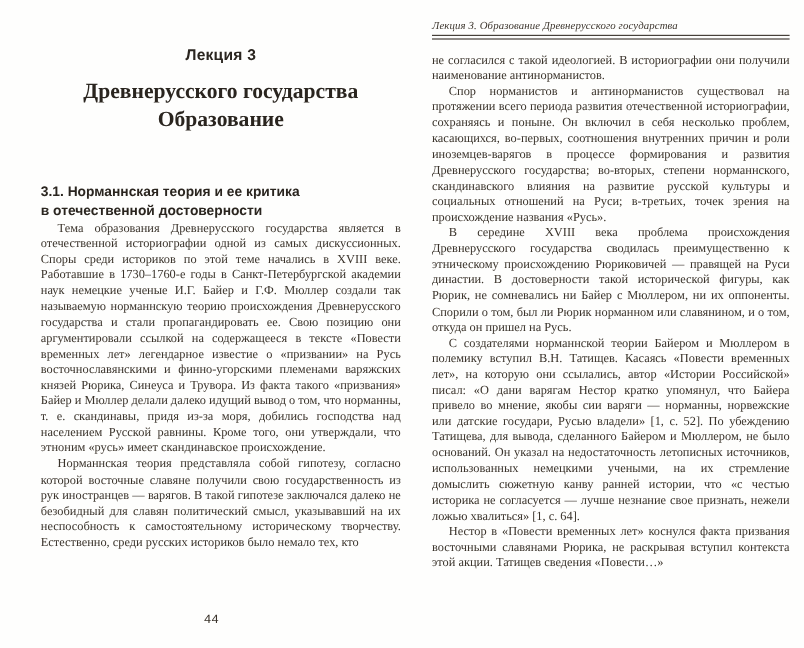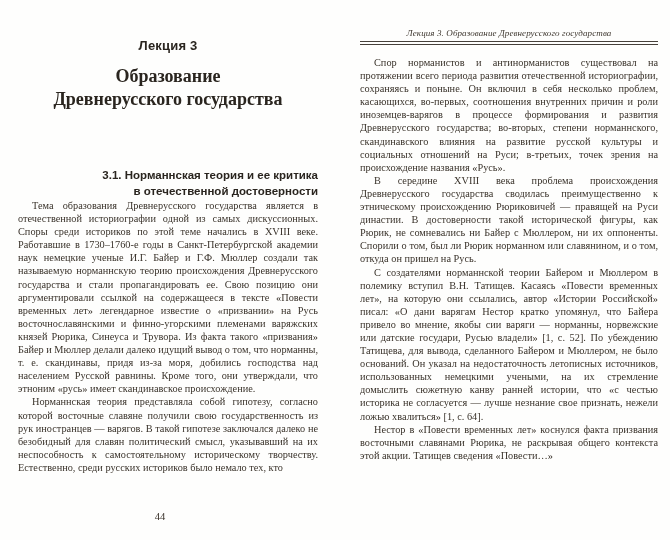--- a/index.html
+++ b/index.html
@@ -13,21 +13,21 @@
   body {
     width: 670px; height: 540px;
     background: var(--bg);
     font-family: "Liberation Serif", serif;
     color: var(--text);
     overflow: hidden;
   }
   .spread { position: relative; width: 670px; height: 540px; background: var(--bg); }
 
   .page { position: absolute; top: 0; height: 540px; }
-  .page-left  { left: 18px;  width: 300px; }
+  .page-left  { left: 34px;  width: 300px; }
   .page-right { left: 360px; width: 298px; }
 
   
   .chapter-label {
     padding-top: 38px;
     text-align: center;
     font-family: "Liberation Sans", sans-serif;
     font-weight: 700;
     font-size: 13px;
     color: var(--heading);
@@ -36,43 +36,43 @@
   .book-title {
     margin-top: 12px;
     text-align: center;
     font-family: "Liberation Serif", serif;
     font-weight: 700;
     font-size: 18px;
     line-height: 23px;
     color: var(--heading);
   }
   .section-heading {
-    margin-top: 57px;
-    text-align: right;
+    margin-top: 42px;
+    text-align: left;
     font-family: "Liberation Sans", sans-serif;
     font-weight: 700;
     font-size: 11.5px;
     line-height: 15.5px;
     color: var(--heading);
   }
   .body-text { }
   .body-text p {
     margin: 0;
     font-size: 10.3px;
     line-height: 13.1px;
     text-align: justify;
     text-indent: 14px;
     color: var(--text);
   }
   .body-text p.no-indent { text-indent: 0; }
 
   
   .running-header {
-    padding-top: 28px;
-    text-align: center;
+    padding-top: 16px;
+    text-align: left;
     font-family: "Liberation Serif", serif;
     font-style: italic;
     font-size: 9px;
     color: #3d362e;
     letter-spacing: 0.1px;
   }
   .header-rule {
     margin-top: 3px;
     height: 4px;
     border-top: 1.4px solid var(--rule);
@@ -82,55 +82,56 @@
 
   .page-number {
     position: absolute;
     top: 511px;
     left: 0;
     width: 100%;
     text-align: center;
     font-size: 10.5px;
     color: var(--text);
   }
-  .page-left  .page-number { transform: translateX(-8px); }
+  .page-left  .page-number { transform: translateX(-8px); font-family: Liberation Mono, monospace; }
   .page-right .page-number { transform: translateX(-42px); }
 </style>
 </head>
 <body>
 
 <div class="spread">
 
   <div class="page page-left">
     <div class="chapter-label">Лекция 3</div>
 
     <div class="book-title">
+      <div>Древнерусского государства</div>
       <div>Образование</div>
-      <div>Древнерусского государства</div>
     </div>
 
     <div class="section-heading">
       <div>3.1. Норманнская теория и ее критика</div>
       <div>в отечественной достоверности</div>
     </div>
 
     <div class="body-text">
       <p>Тема образования Древнерусского государства является в отечественной историографии одной из самых дискуссионных. Споры среди историков по этой теме начались в XVIII веке. Работавшие в 1730–1760-е годы в Санкт-Петербургской академии наук немецкие ученые И.Г. Байер и Г.Ф. Мюллер создали так называемую норманнскую теорию происхождения Древнерусского государства и стали пропагандировать ее. Свою позицию они аргументировали ссылкой на содержащееся в тексте «Повести временных лет» легендарное известие о «призвании» на Русь восточнославянскими и финно-угорскими племенами варяжских князей Рюрика, Синеуса и Трувора. Из факта такого «призвания» Байер и Мюллер делали далеко идущий вывод о том, что норманны, т. е. скандинавы, придя из-за моря, добились господства над населением Русской равнины. Кроме того, они утверждали, что этноним «русь» имеет скандинавское происхождение.</p>
       <p>Норманнская теория представляла собой гипотезу, согласно которой восточные славяне получили свою государственность из рук иностранцев — варягов. В такой гипотезе заключался далеко не безобидный для славян политический смысл, указывавший на их неспособность к самостоятельному историческому творчеству. Естественно, среди русских историков было немало тех, кто</p>
     </div>
 
     <div class="page-number">44</div>
   </div>
 
   <div class="page page-right">
     <div class="running-header">Лекция 3. Образование Древнерусского государства</div>
     <div class="header-rule"></div>
 
     <div class="body-text">
+      <p class="no-indent">не согласился с такой идеологией. В историографии они получили наименование антинорманистов.</p>
       <p>Спор норманистов и антинорманистов существовал на протяжении всего периода развития отечественной историографии, сохраняясь и поныне. Он включил в себя несколько проблем, касающихся, во-первых, соотношения внутренних причин и роли иноземцев-варягов в процессе формирования и развития Древнерусского государства; во-вторых, степени норманнского, скандинавского влияния на развитие русской культуры и социальных отношений на Руси; в-третьих, точек зрения на происхождение названия «Русь».</p>
       <p>В середине XVIII века проблема происхождения Древнерусского государства сводилась преимущественно к этническому происхождению Рюриковичей — правящей на Руси династии. В достоверности такой исторической фигуры, как Рюрик, не сомневались ни Байер с Мюллером, ни их оппоненты. Спорили о том, был ли Рюрик норманном или славянином, и о том, откуда он пришел на Русь.</p>
       <p>С создателями норманнской теории Байером и Мюллером в полемику вступил В.Н. Татищев. Касаясь «Повести временных лет», на которую они ссылались, автор «Истории Российской» писал: «О дани варягам Нестор кратко упомянул, что Байера привело во мнение, якобы сии варяги — норманны, норвежские или датские государи, Русью владели» [1, с. 52]. По убеждению Татищева, для вывода, сделанного Байером и Мюллером, не было оснований. Он указал на недостаточность летописных источников, использованных немецкими учеными, на их стремление домыслить сюжетную канву ранней истории, что «с честью историка не согласуется — лучше незнание свое признать, нежели ложью хвалиться» [1, с. 64].</p>
-      <p>Нестор в «Повести временных лет» коснулся факта призвания восточными славянами Рюрика, не раскрывая общего контекста этой акции. Татищев сведения «Повести…»</p>
+      <p>Нестор в «Повести временных лет» коснулся факта призвания восточными славянами Рюрика, не раскрывая вступил контекста этой акции. Татищев сведения «Повести…»</p>
     </div>
 
   </div>
 
 </div>
 
 </body></html>

